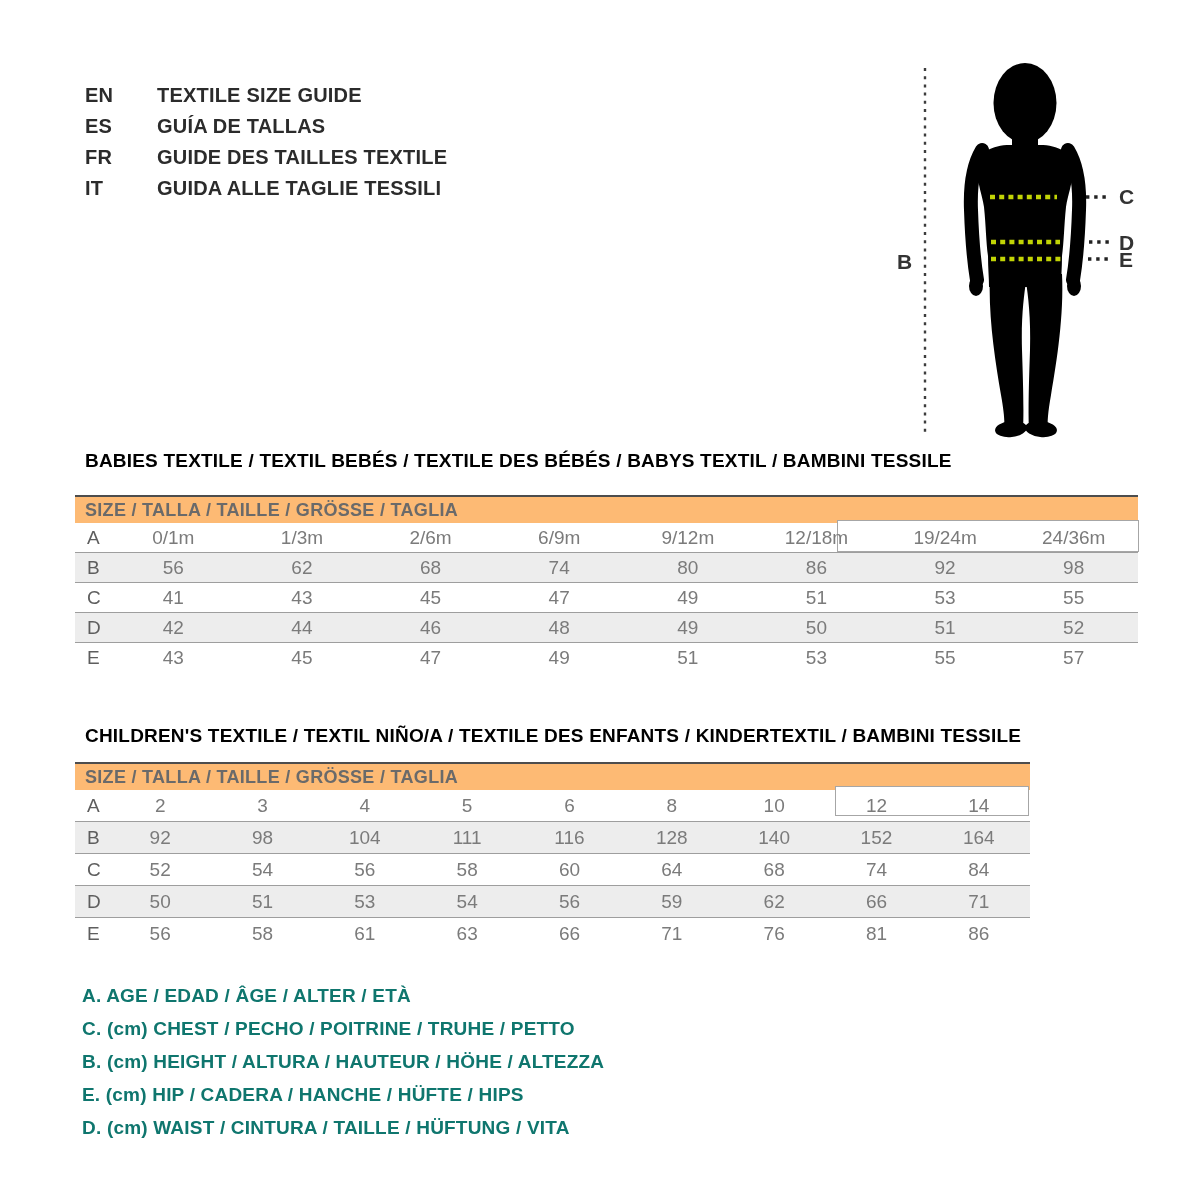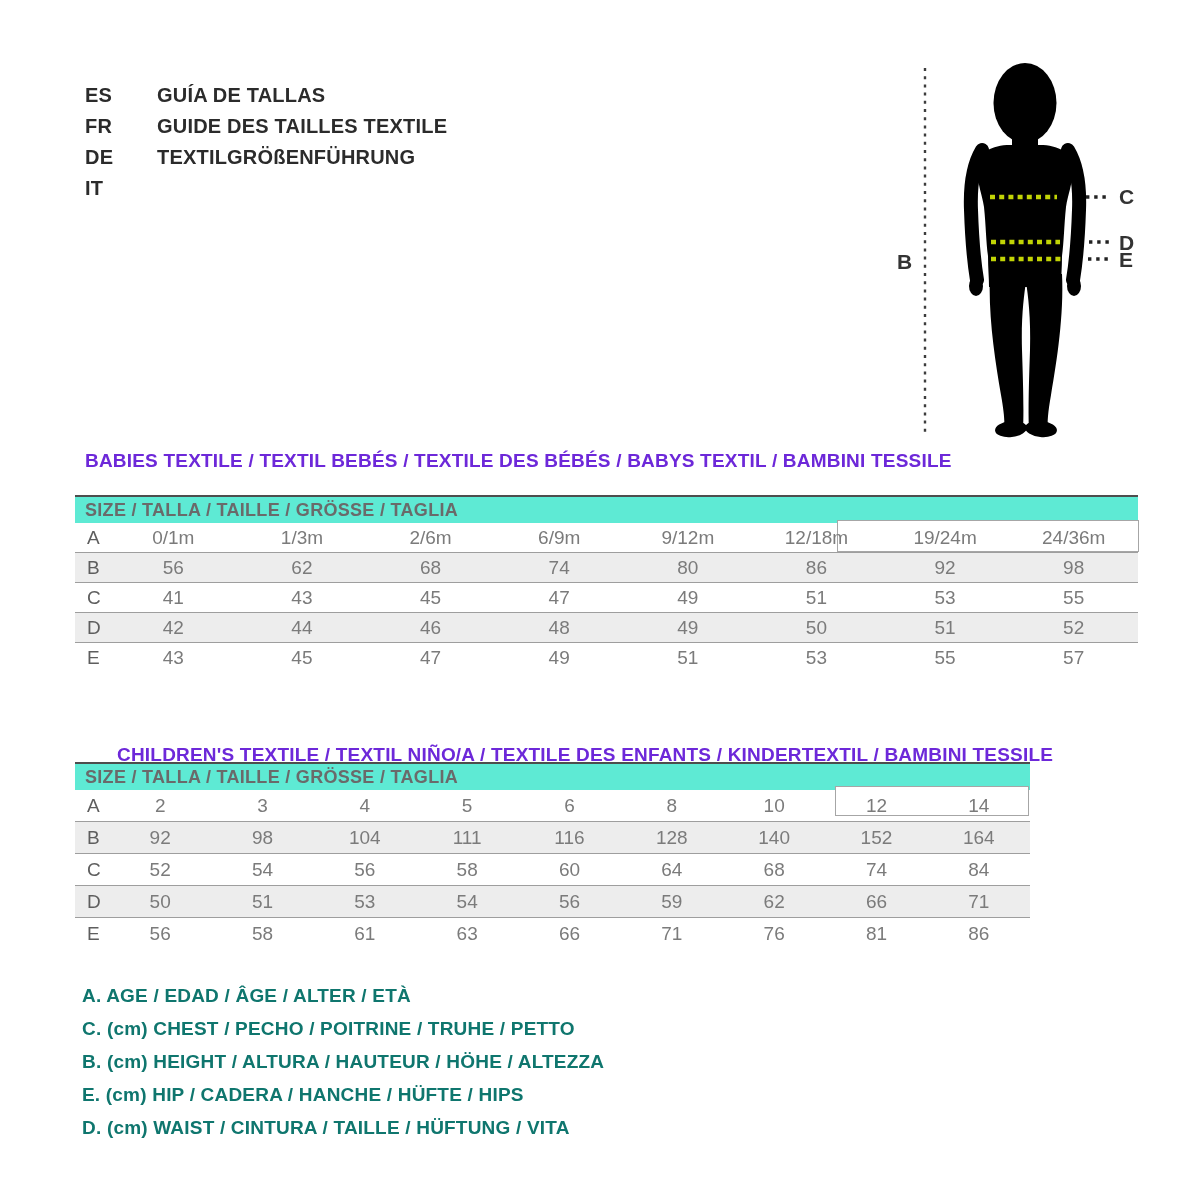--- a/index.html
+++ b/index.html
@@ -7,29 +7,29 @@
           font-family:"Liberation Sans",sans-serif;overflow:hidden;}
 
   
   .langs{position:absolute;left:85px;top:80px;}
   .lang-row{display:flex;height:31px;align-items:center;font-weight:bold;
             font-size:20px;color:#2b2b2b;letter-spacing:.2px;}
   .lang-code{width:72px;}
 
   
   .caption{position:absolute;left:85px;font-weight:bold;font-size:19px;
-           color:#6d28d9;letter-spacing:.2px;white-space:nowrap;}
+           color:#000000;letter-spacing:.2px;white-space:nowrap;}
   .cap-babies{top:450px;}
-  .cap-children{top:744px;margin-left:32px;}
+  .cap-children{top:725px;}
 
   
   .tblwrap{position:absolute;left:75px;border-top:2px solid #4d4d4d;}
   .tbl-babies{top:495px;width:1063px;}
   .tbl-children{top:762px;width:955px;}
-  .band{height:26px;line-height:26px;background:#5eead4;font-weight:bold;
+  .band{height:26px;line-height:26px;background:#fdba74;font-weight:bold;
         font-size:18px;color:#6a6a6a;padding-left:10px;letter-spacing:.3px;}
   table{width:100%;border-collapse:collapse;table-layout:fixed;}
   td{height:29px;padding:0;text-align:center;font-size:19px;color:#7b7b7b;
      vertical-align:middle;position:relative;z-index:3;}
   .tbl-children td{height:31px;}
   td.rowlabel{text-align:left;padding-left:12px;color:#5e5e5e;}
   tr.sep td{border-bottom:1px solid #9e9e9e;}
   tr.stripe td{background:#ededed;}
 
   
@@ -46,33 +46,34 @@
   .legend-row{height:33px;display:flex;align-items:center;font-weight:bold;
               font-size:19px;color:#0f766e;letter-spacing:.2px;}
 </style>
 </head>
 <body>
 
 <div class="canvas">
 
   <div class="langs">
     <div class="lang-row">
+      <span class="lang-code">EN</span>
+      <span>TEXTILE SIZE GUIDE</span>
+    </div>
+    <div class="lang-row">
       <span class="lang-code">ES</span>
       <span>GUÍA DE TALLAS</span>
     </div>
     <div class="lang-row">
       <span class="lang-code">FR</span>
       <span>GUIDE DES TAILLES TEXTILE</span>
     </div>
     <div class="lang-row">
-      <span class="lang-code">DE</span>
-      <span>TEXTILGRÖßENFÜHRUNG</span>
-    </div>
-    <div class="lang-row">
       <span class="lang-code">IT</span>
+      <span>GUIDA ALLE TAGLIE TESSILI</span>
     </div>
   </div>
 
   <svg class="figure" viewBox="890 55 270 395">
     <line x1="925" y1="68" x2="925" y2="432" stroke="#3d3d3d" stroke-width="2.4" stroke-dasharray="3 5.2"></line>
     <g fill="#000000">
       <ellipse cx="1025" cy="103" rx="31.5" ry="40"></ellipse>
       <rect x="1012" y="124" width="26" height="36"></rect>
       <path d="M977,170 C978,152 992,145 1010,145 L1040,145 C1058,145 1072,152 1073,170
                C1072,186 1068,194 1066,207 C1064,226 1064,242 1062,256 C1062,268 1061,278 1061,287

